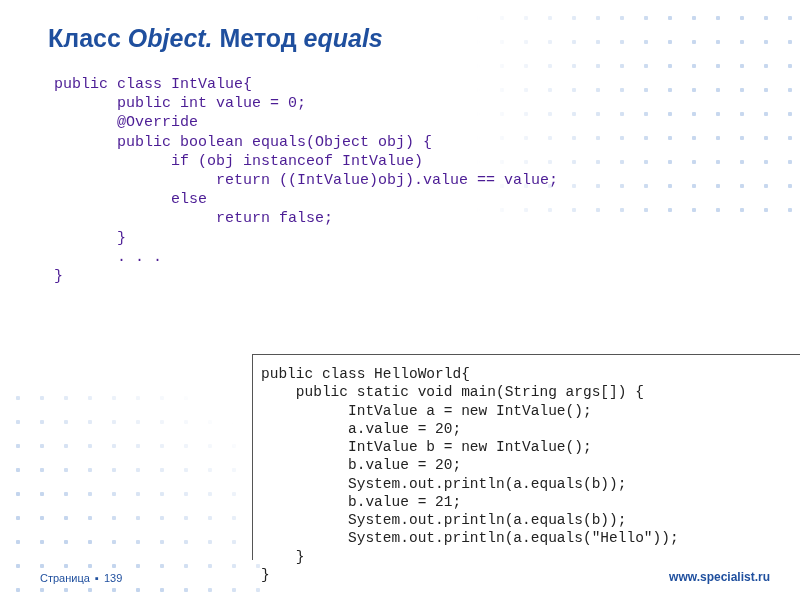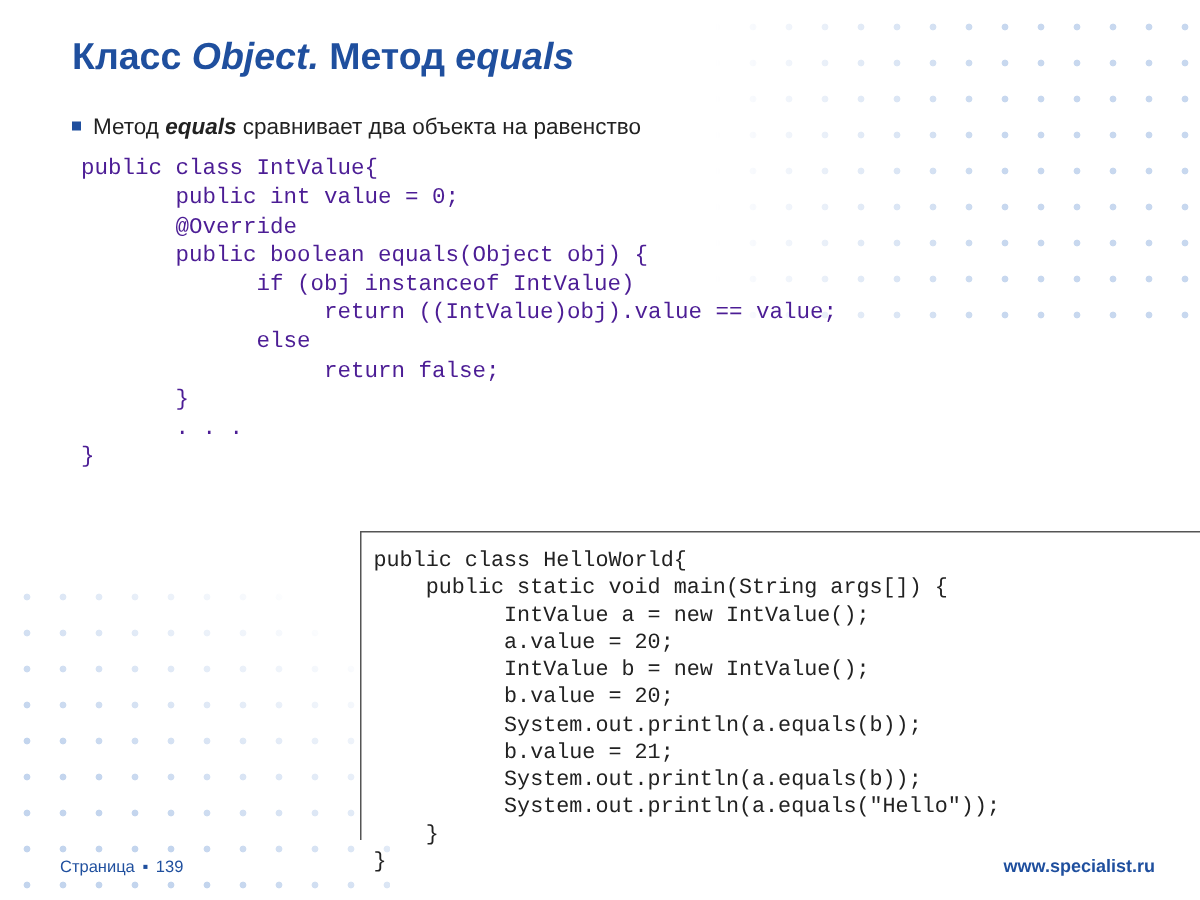--- a/index.html
+++ b/index.html
@@ -84,21 +84,21 @@
     font-size: 15px;
     color: #4c1d95;
     white-space: pre;
     line-height: 1.28;
     margin-top: 8px;
     margin-left: 6px;
   }
   .code-box {
     position: absolute;
     z-index: 2;
-    left: 240px;
+    left: 252px;
     top: 354px;
     right: 0;
     height: 206px;
     border: 1px solid #555;
     border-right: none;
     border-bottom: none;
     background: #fff;
     box-sizing: border-box;
     padding: 10px 8px 8px 8px;
   }
@@ -134,23 +134,20 @@
 
 <div class="slide">
   <div class="dots-top"></div>
   <div class="dots-bottom"></div>
 
   <h1 class="title">
     <span>Класс </span><span class="italic">Object.</span><span> Метод </span><span class="italic">equals</span>
   </h1>
 
   <ul class="bullets">
-    <li>
-      <span>Метод </span><span class="bold-italic">equals</span><span> сравнивает два объекта на равенство</span>
-    </li>
   </ul>
 
   <div class="code">public class IntValue{
        public int value = 0;
        @Override
        public boolean equals(Object obj) {
              if (obj instanceof IntValue)
                   return ((IntValue)obj).value == value;
              else
                   return false;

